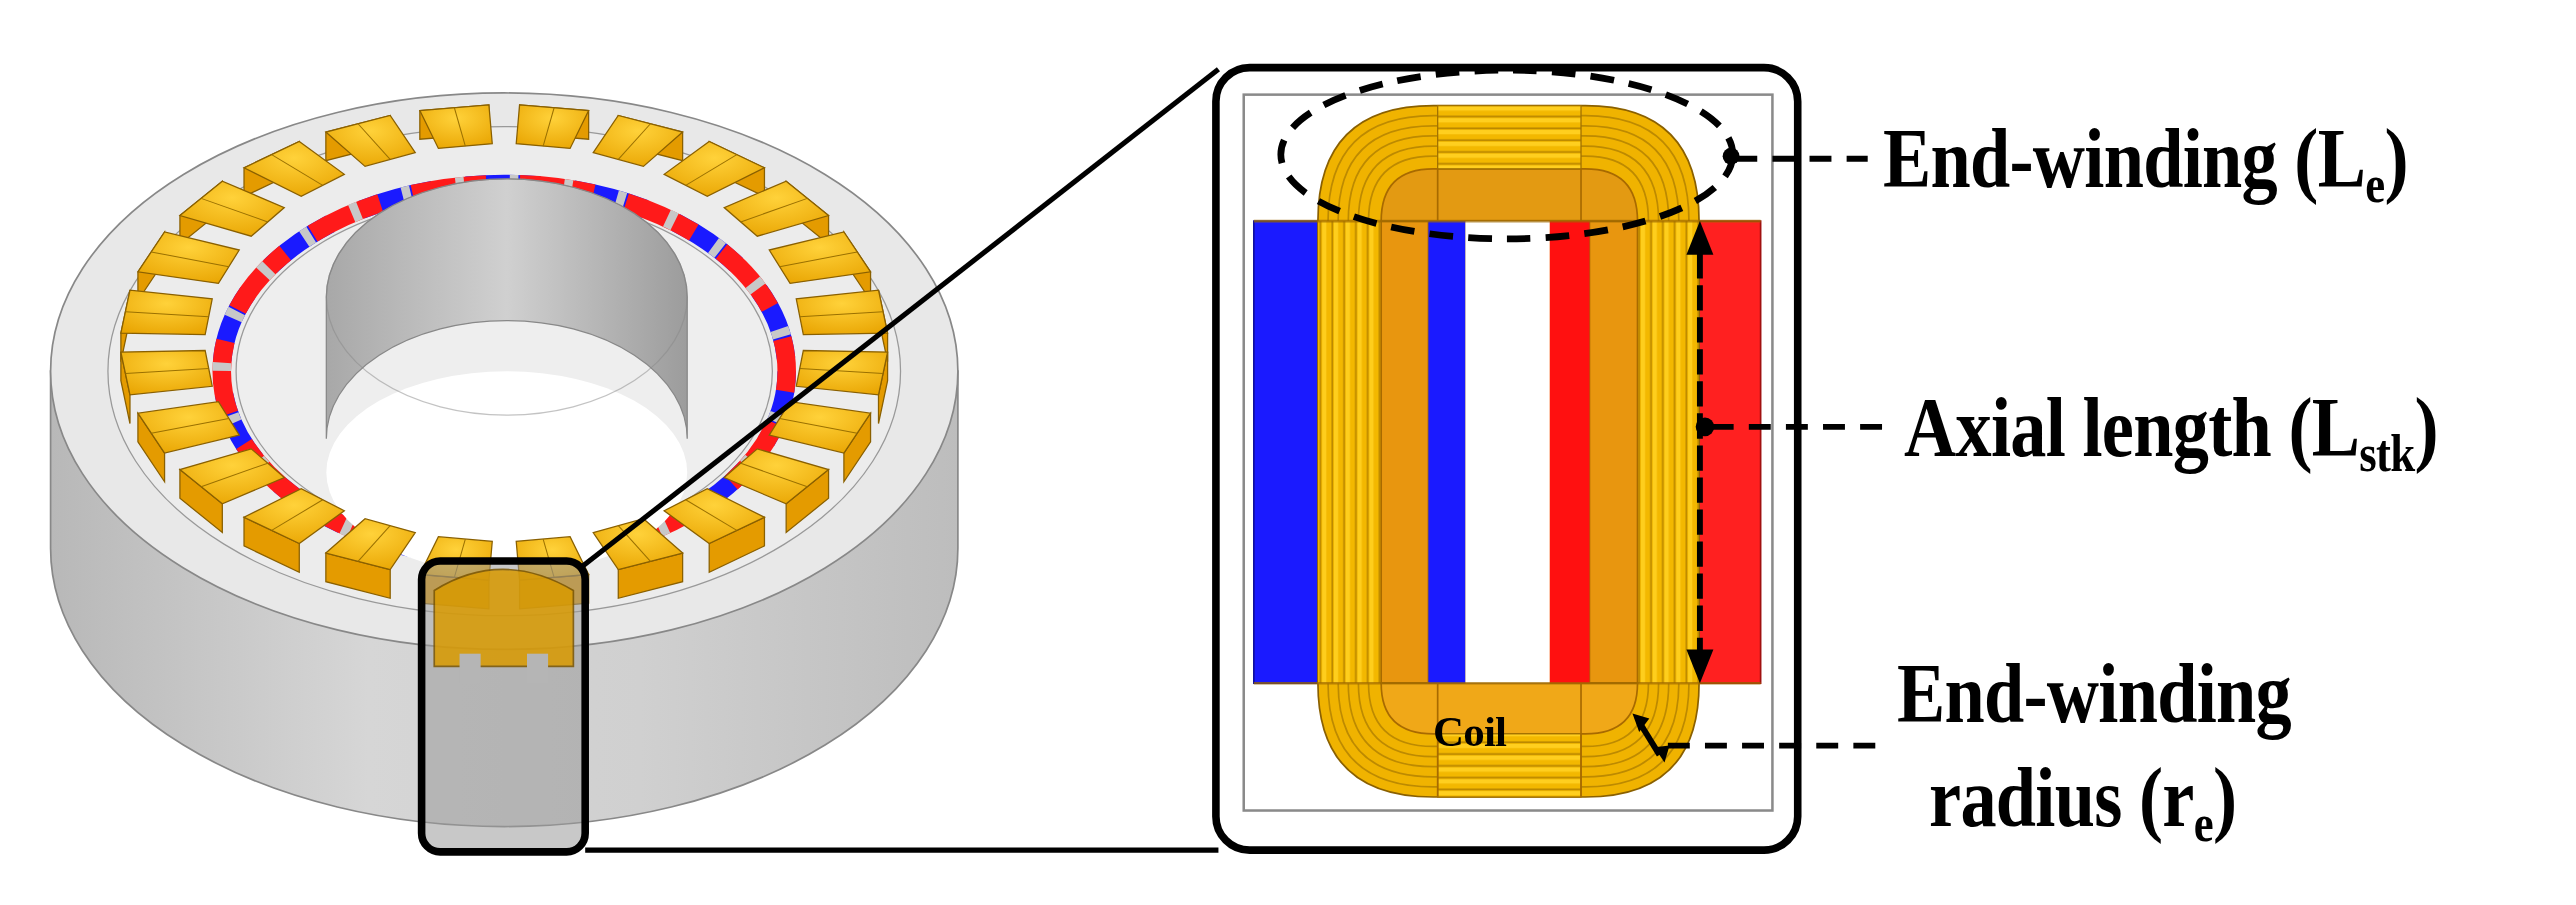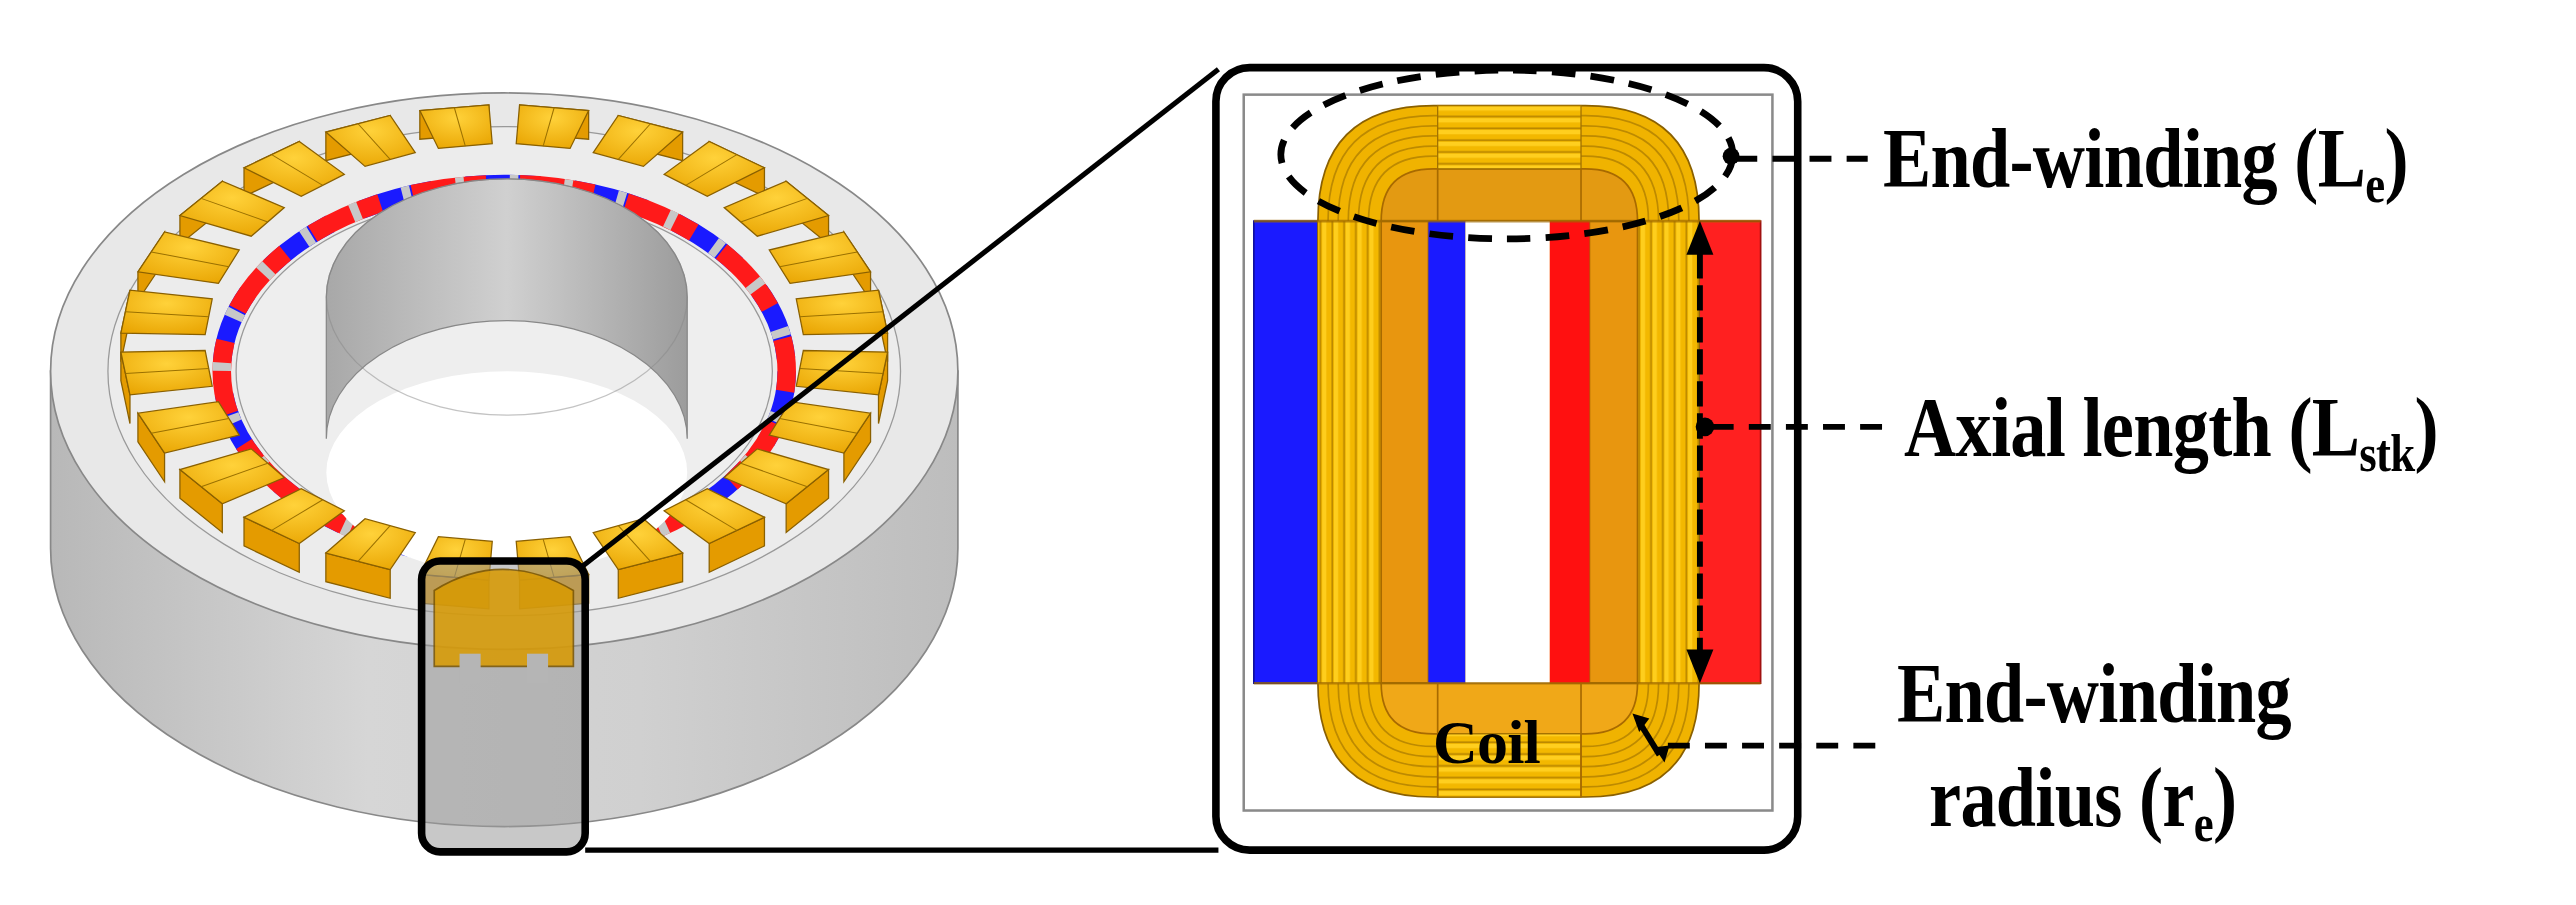--- a/index.html
+++ b/index.html
@@ -4,21 +4,21 @@
 <style>
   html, body { margin: 0; padding: 0; background: #ffffff; }
   body { width: 2576px; height: 906px; position: relative; overflow: hidden;
          font-family: "Liberation Serif", "DejaVu Serif", serif; }
   #canvas { position: absolute; left: 0; top: 0; }
   .label { position: absolute; font-family: "Liberation Serif", "DejaVu Serif", serif;
            font-weight: bold; color: #000; white-space: nowrap; letter-spacing: -0.8px;
            transform: scaleX(0.86); transform-origin: left center; }
   .label sub { font-size: 0.62em; vertical-align: -0.28em; }
   .coil-label { position: absolute; font-family: "Liberation Serif", "DejaVu Serif", serif;
-                font-weight: bold; color: #000; font-size: 62px; letter-spacing: -0.8px; }
+                font-weight: bold; color: #000; font-size: 43px; letter-spacing: -0.8px; }
 </style>
 </head>
 <body>
 
 <svg id="canvas" width="2576" height="906" viewBox="0 0 3055 1074" xmlns="http://www.w3.org/2000/svg">
   <defs>
     <linearGradient id="sideGrad" x1="0" x2="1" y1="0" y2="0">
       <stop offset="0" stop-color="#b8b8b8"></stop>
       <stop offset="0.35" stop-color="#d6d6d6"></stop>
       <stop offset="0.65" stop-color="#d0d0d0"></stop>

